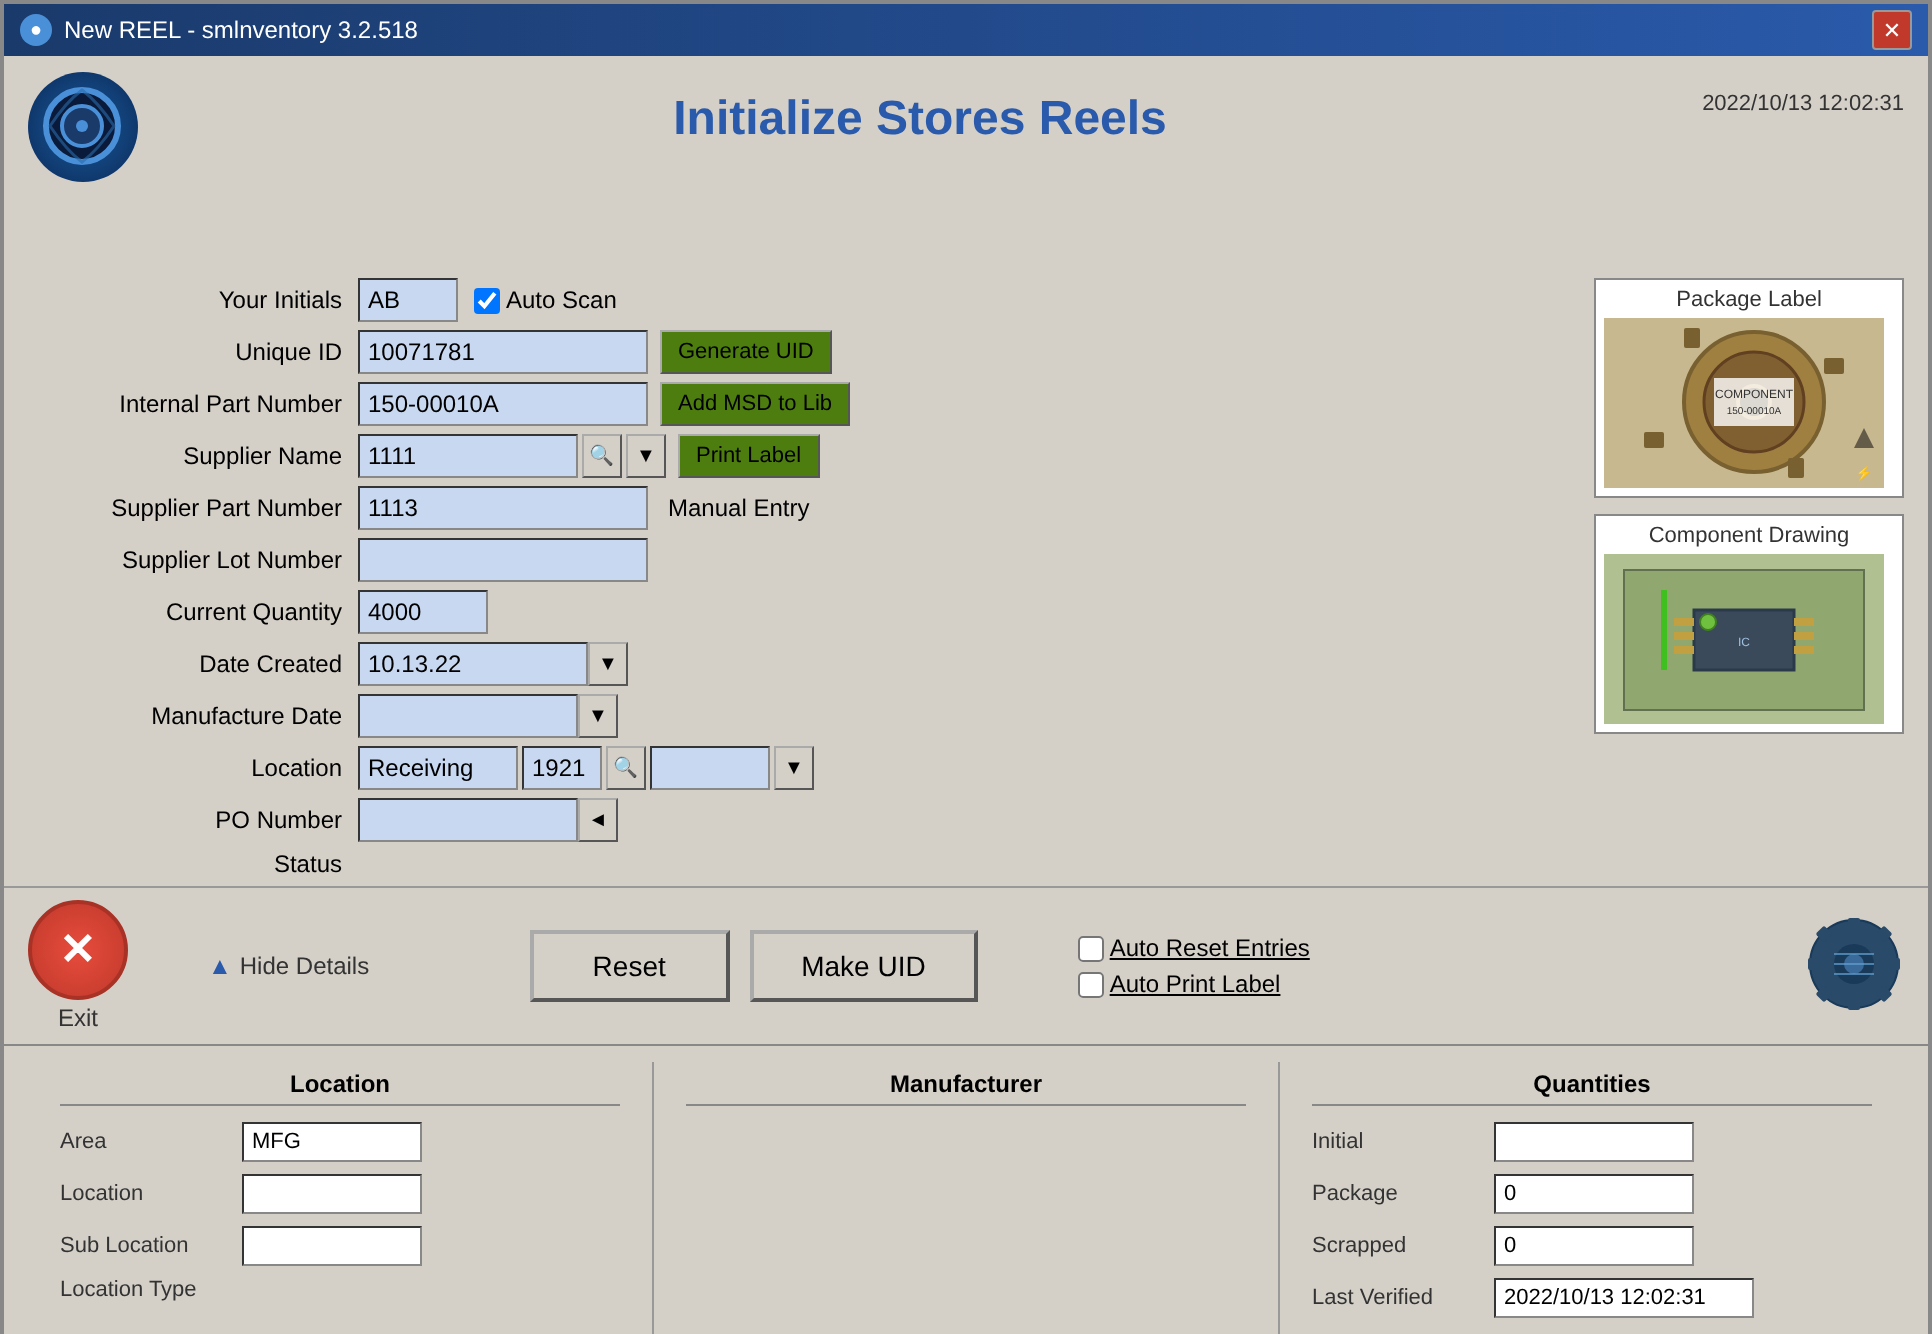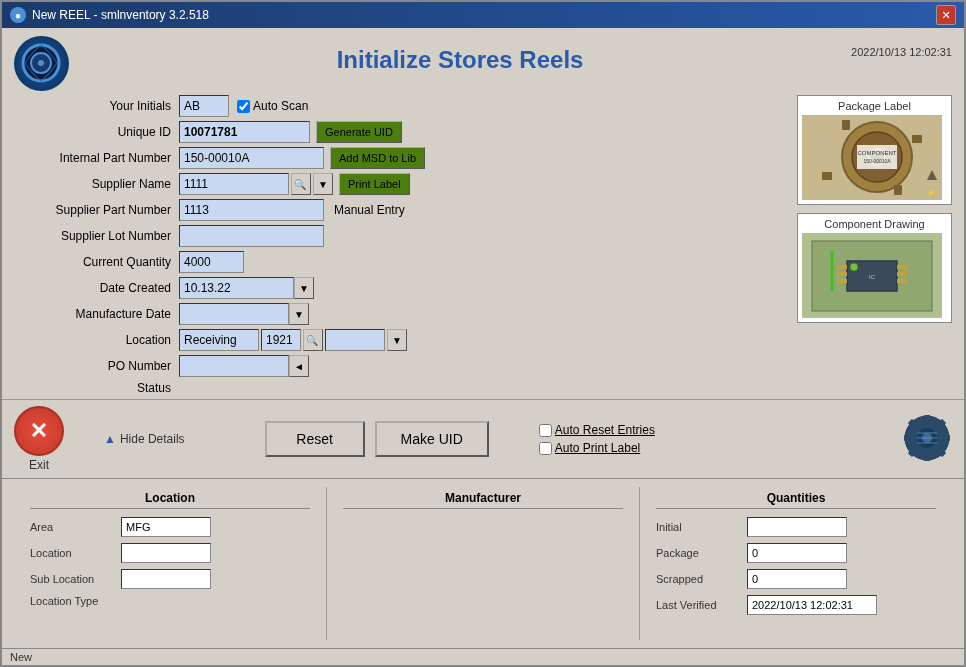--- a/index.html
+++ b/index.html
@@ -96,20 +96,21 @@
     }
     .timestamp {
       font-size: 11px;
       color: #333;
       padding-top: 10px;
     }
     .form-and-images {
       display: flex;
       padding: 0 12px;
       gap: 10px;
+      margin-top: 44px;
     }
     .form-area {
       flex: 1;
     }
     .form-row {
       display: flex;
       align-items: center;
       margin-bottom: 4px;
     }
     .form-label {
@@ -368,21 +369,21 @@
           <div class="form-label">Your Initials</div>
           <input class="form-input" style="width: 50px;" value="AB">
           <label class="checkbox-label" style="margin-left:8px;">
             <input type="checkbox" checked="" style="">
             <span>Auto Scan</span>
           </label>
         </div>
 
         <div class="form-row">
           <div class="form-label">Unique ID</div>
-          <input class="form-input" style="width: 131px; font-weight: bold;" value="10071781">
+          <input class="form-input" style="width: 145px;" value="10071781">
           <button class="btn" style="margin-left:6px;">Generate UID</button>
         </div>
 
         <div class="form-row">
           <div class="form-label">Internal Part Number</div>
           <input class="form-input" style="width: 145px;" value="150-00010A">
           <button class="btn" style="margin-left:6px;">Add MSD to Lib</button>
         </div>
 
         <div class="form-row">

